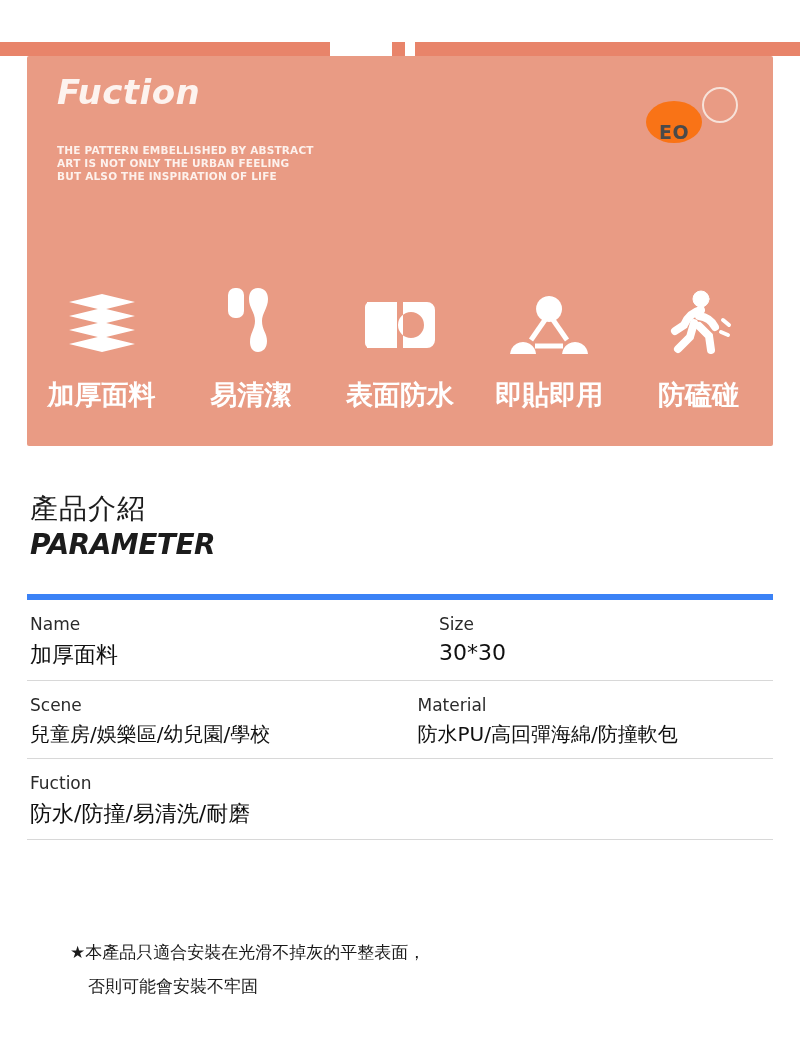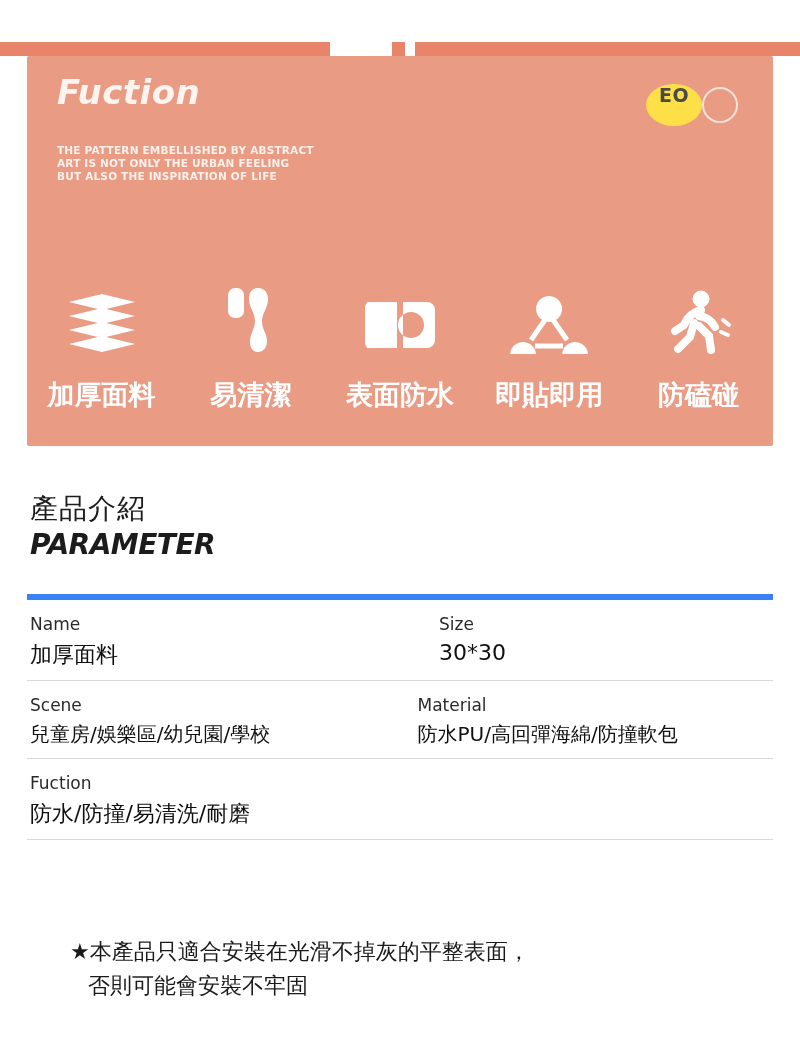--- a/index.html
+++ b/index.html
@@ -77,27 +77,27 @@
     top: 3px;
     width: 36px;
     height: 36px;
     border: 2px solid #f7e2d9;
     border-radius: 50%;
     box-sizing: border-box;
   }
   .eo-badge .ring-front {
     position: absolute;
     left: 0;
-    top: 0;
+    top: 17px;
     width: 56px;
     height: 42px;
-    background: #fde047;
+    background: #f97316;
     border-radius: 50%;
     display: flex;
-    align-items: flex-start;
+    align-items: flex-end;
     justify-content: center;
   }
   .eo-badge .eo-text {
     font-family: "DejaVu Sans", sans-serif;
     font-weight: bold;
     font-size: 19px;
     color: #4a4a4a;
     letter-spacing: 0.5px;
   }
 
@@ -211,21 +211,21 @@
   .spec-val.small {
     font-size: 20px;
   }
 
   .note {
     position: absolute;
     left: 70px;
     top: 935px;
     width: 700px;
     font-family: "DejaVu Sans", sans-serif;
-    font-size: 22px;
+    font-size: 17px;
     color: #1a1a1a;
     line-height: 34px;
   }
   .note .line2 {
     display: block;
     margin-left: 18px;
   }
 </style>
 </head>
 <body>

